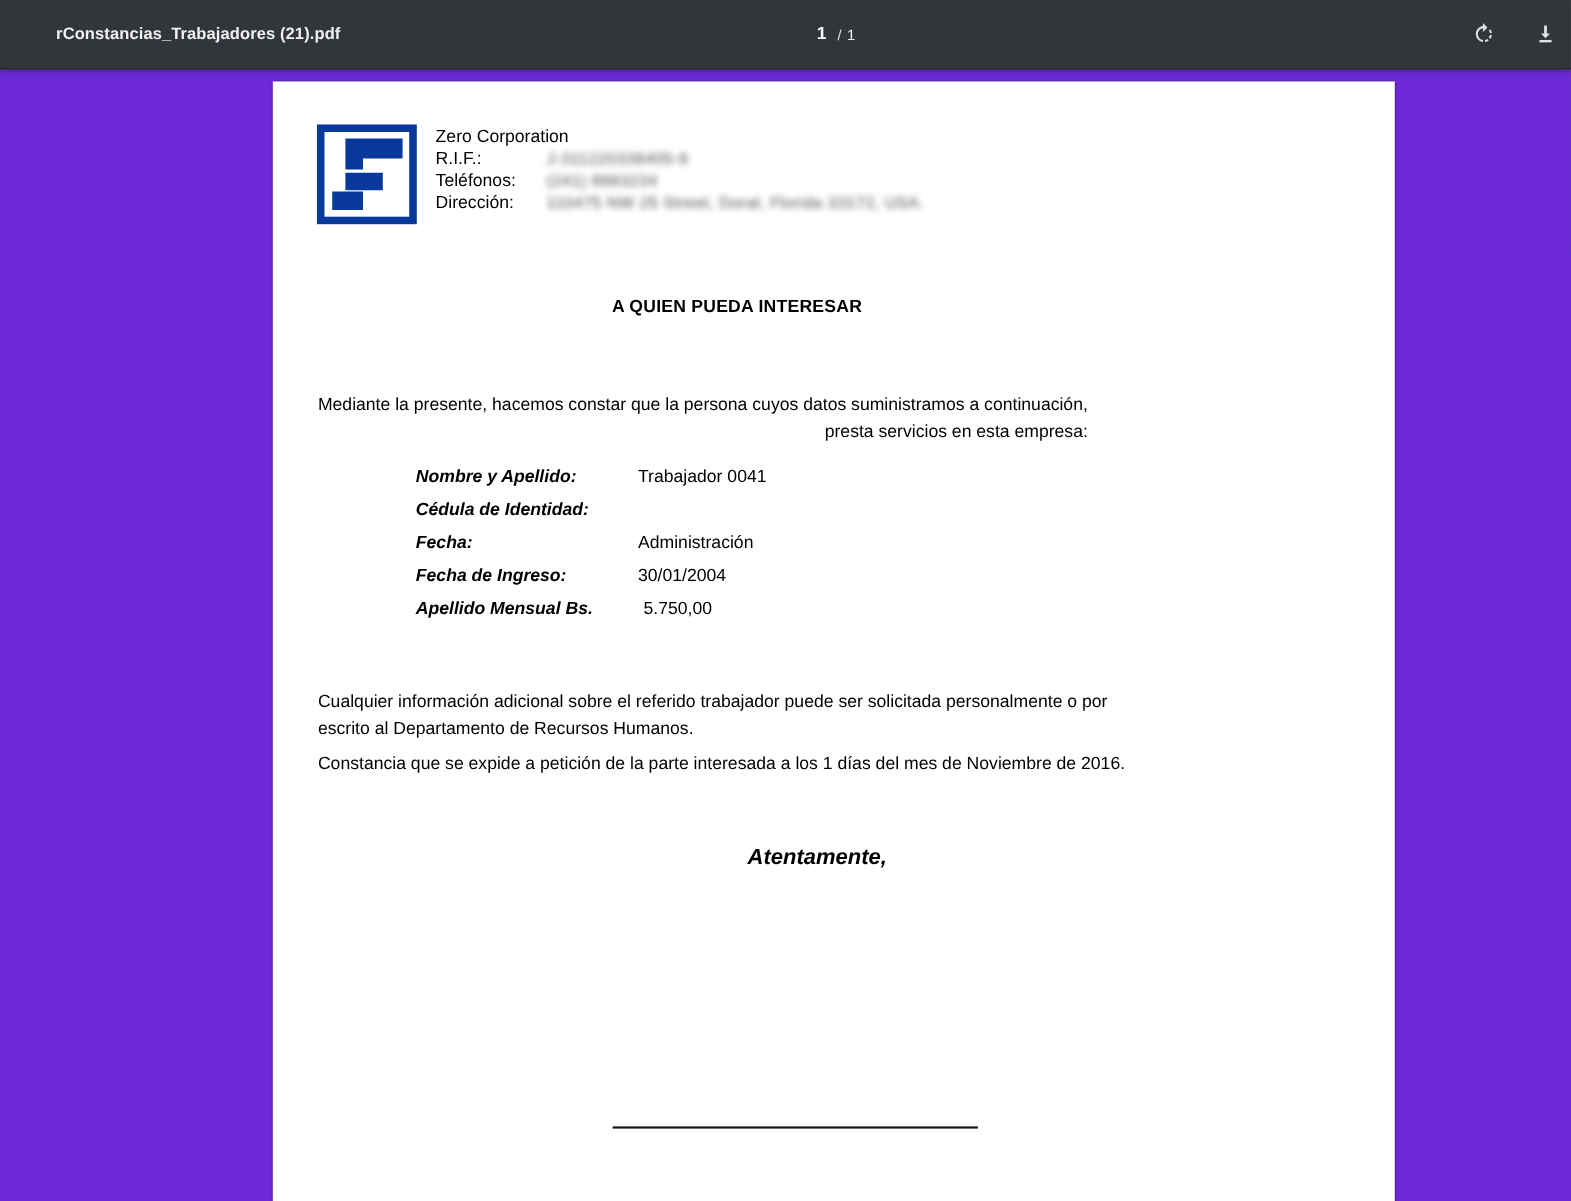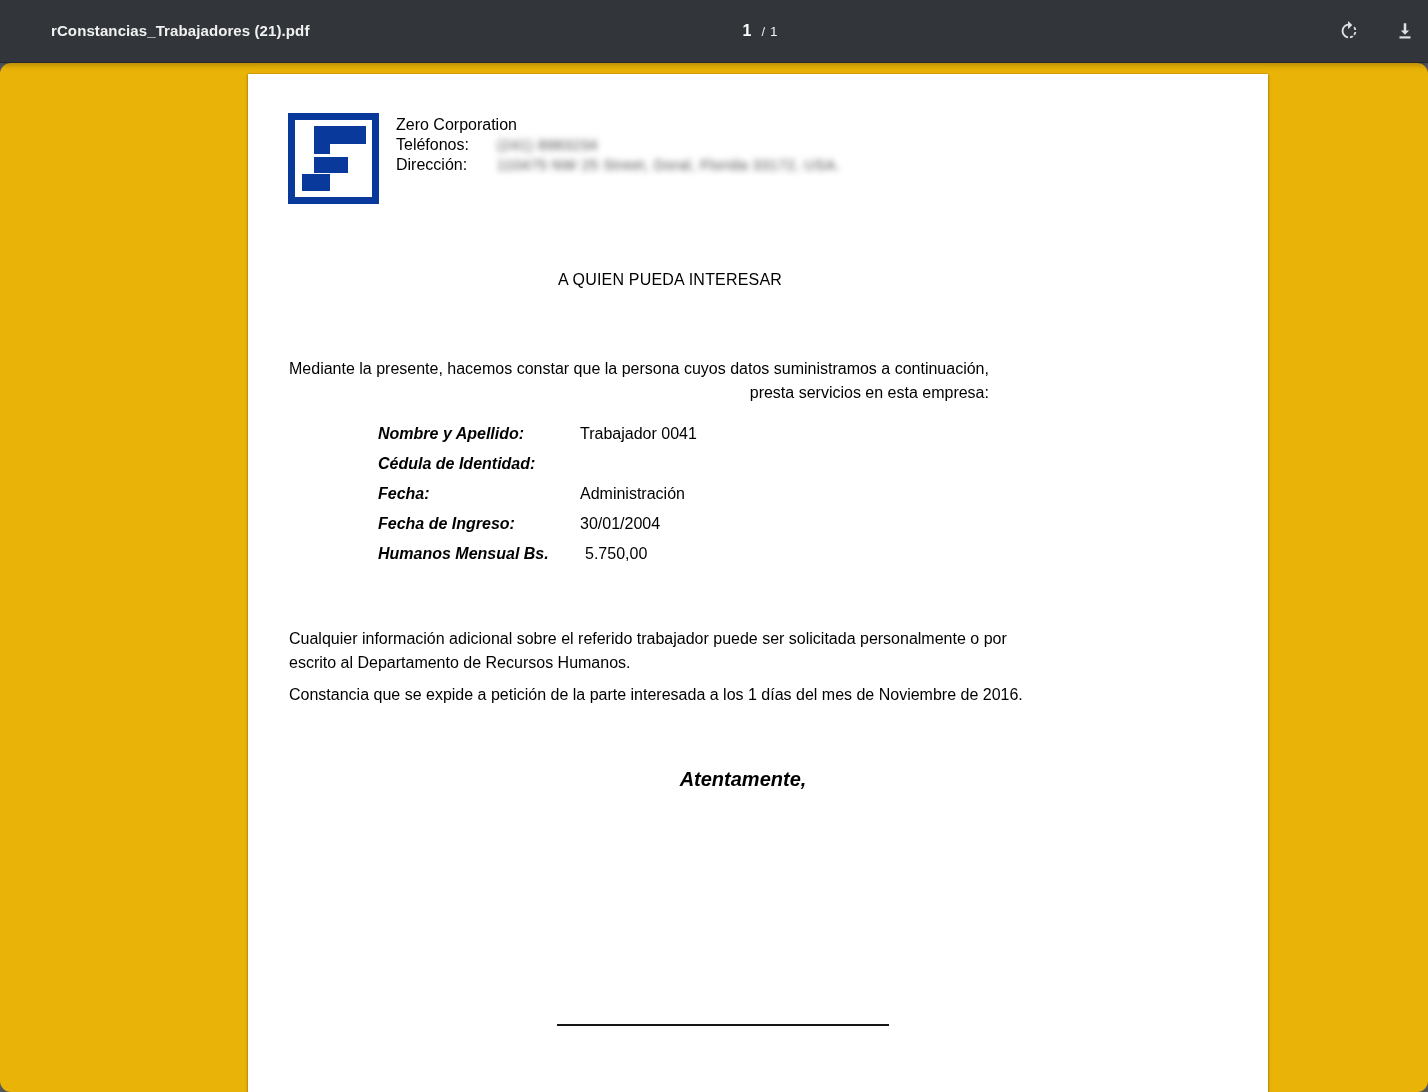--- a/index.html
+++ b/index.html
@@ -84,23 +84,22 @@
   }
   .icon-btn svg { display: block; }
 
   
   .viewer {
     position: absolute;
     top: 63px;
     left: 0;
     width: 1428px;
     height: 1029px;
-    background: #eab308;
+    background: #6d28d9;
     overflow: hidden;
-    border-radius: 11px;
   }
   .page {
     position: absolute;
     left: 248px;
     top: 11px;
     width: 1020px;
     height: 1360px;
     background: #ffffff;
     box-shadow: 0 1px 3px rgba(0,0,0,0.35), 0 0 1px rgba(0,0,0,0.3);
     color: #000000;
@@ -136,21 +135,21 @@
   }
 
   
   .doc-title {
     position: absolute;
     left: 0;
     top: 197px;
     width: 844px;
     text-align: center;
     font-size: 16px;
-    font-weight: 400;
+    font-weight: 700;
     letter-spacing: 0.2px;
   }
   .para {
     position: absolute;
     left: 41px;
     font-size: 16px;
     line-height: 24px;
     white-space: nowrap;
   }
   .intro  { top: 283px; text-align: right; }
@@ -237,20 +236,23 @@
       <rect x="0" y="0" width="91" height="91" fill="#08399b"></rect>
       <rect x="7" y="7" width="77" height="77" fill="#ffffff"></rect>
       <path fill="#08399b" d="M26 13 H78 V31 H42 V41 H26 Z"></path>
       <path fill="#08399b" d="M26 44 H60 V60 H26 Z"></path>
       <path fill="#08399b" d="M14 61 H42 V78 H14 Z"></path>
     </svg>
 
     <div class="company-block">
       <div class="company-row">Zero Corporation</div>
       <div class="company-row">
+        <span class="hdr-label">R.I.F.:</span><span class="redacted">J-311220338405-9</span>
+      </div>
+      <div class="company-row">
         <span class="hdr-label">Teléfonos:</span><span class="redacted">(241) 8983234</span>
       </div>
       <div class="company-row">
         <span class="hdr-label">Dirección:</span><span class="redacted">110475 NW 25 Street, Doral, Florida 33172, USA.</span>
       </div>
     </div>
 
     <div class="doc-title">A QUIEN PUEDA INTERESAR</div>
 
     <div class="para intro">
@@ -265,21 +267,21 @@
       <div class="field-row">
         <span class="field-label">Cédula de Identidad:</span><span class="field-value"></span>
       </div>
       <div class="field-row">
         <span class="field-label">Fecha:</span><span class="field-value">Administración</span>
       </div>
       <div class="field-row">
         <span class="field-label">Fecha de Ingreso:</span><span class="field-value">30/01/2004</span>
       </div>
       <div class="field-row">
-        <span class="field-label">Humanos Mensual Bs.</span><span class="field-value" style="padding-left:5px">5.750,00</span>
+        <span class="field-label">Apellido Mensual Bs.</span><span class="field-value" style="padding-left:5px">5.750,00</span>
       </div>
     </div>
 
     <div class="para info">
       <div>Cualquier información adicional sobre el referido trabajador puede ser solicitada personalmente o por</div>
       <div>escrito al Departamento de Recursos Humanos.</div>
     </div>
 
     <div class="para issue">Constancia que se expide a petición de la parte interesada a los 1 días del mes de Noviembre de 2016.</div>
 

